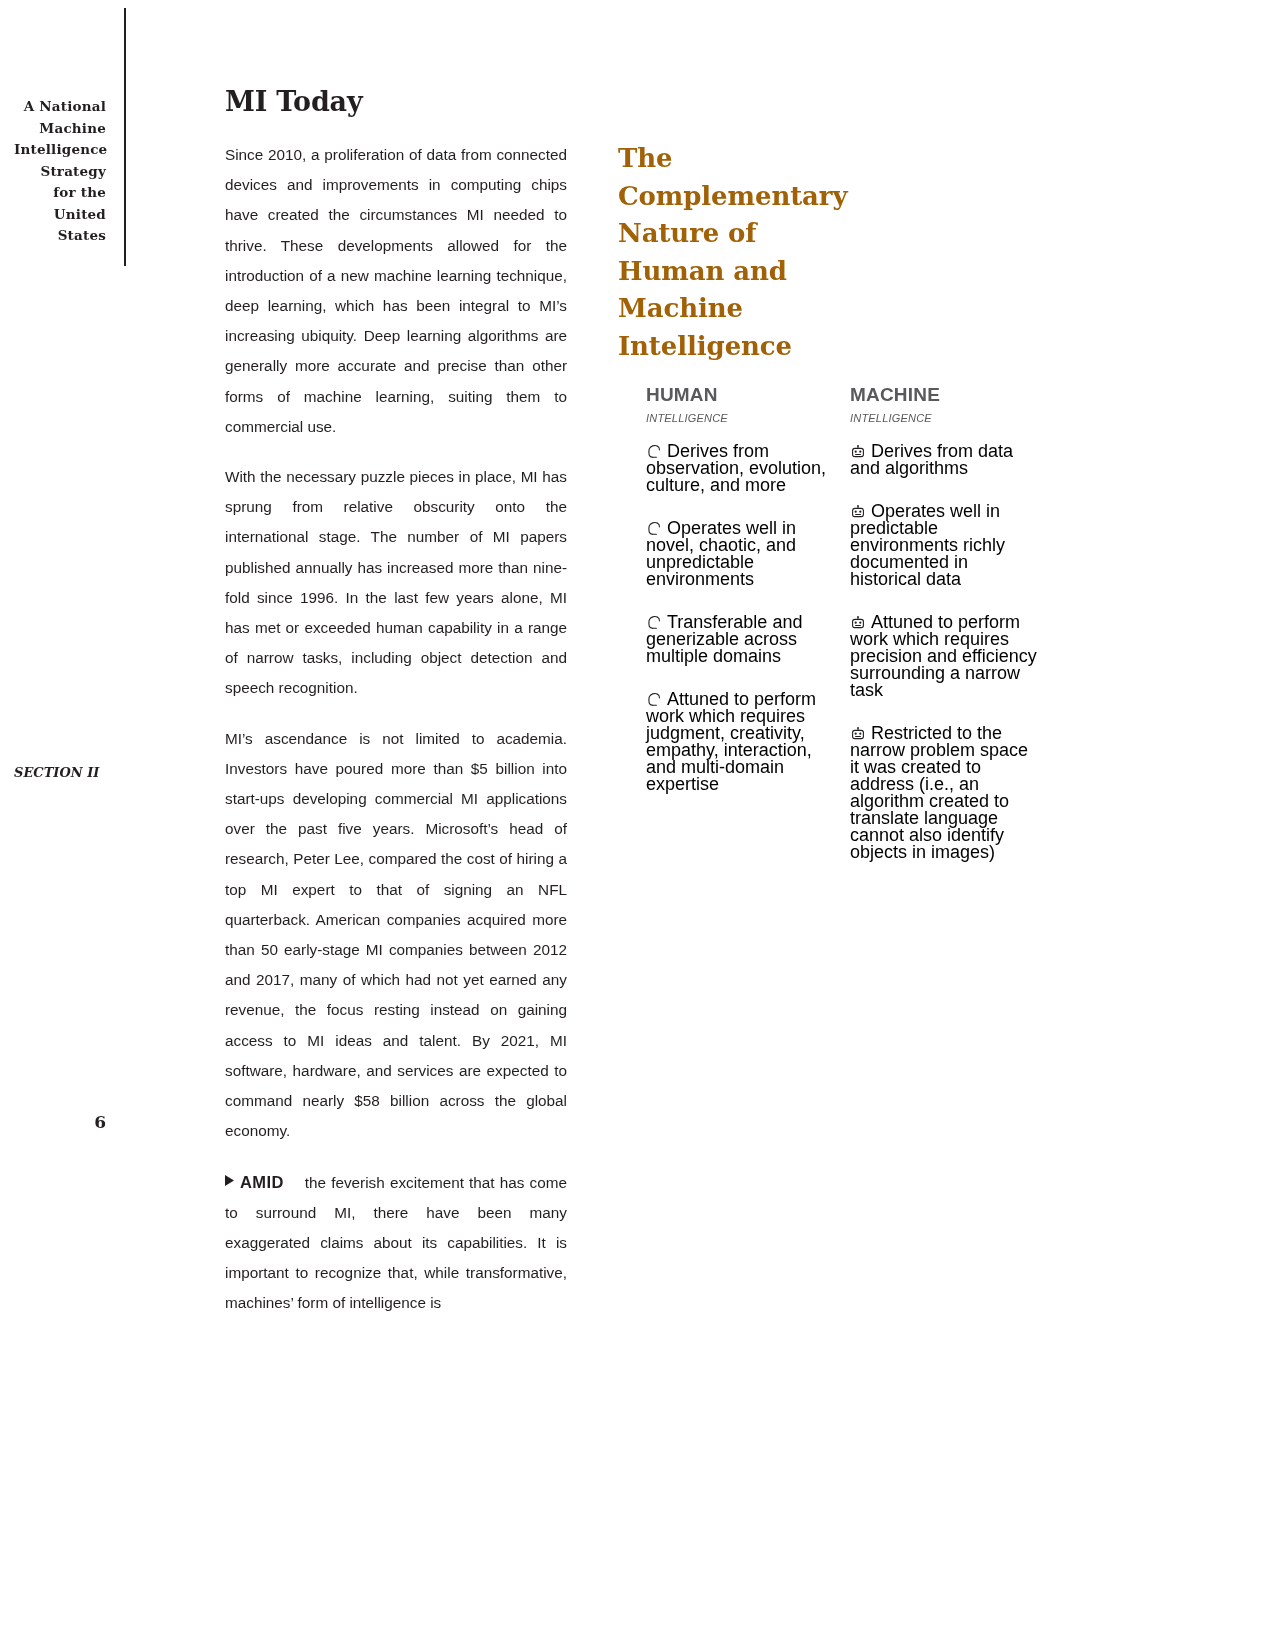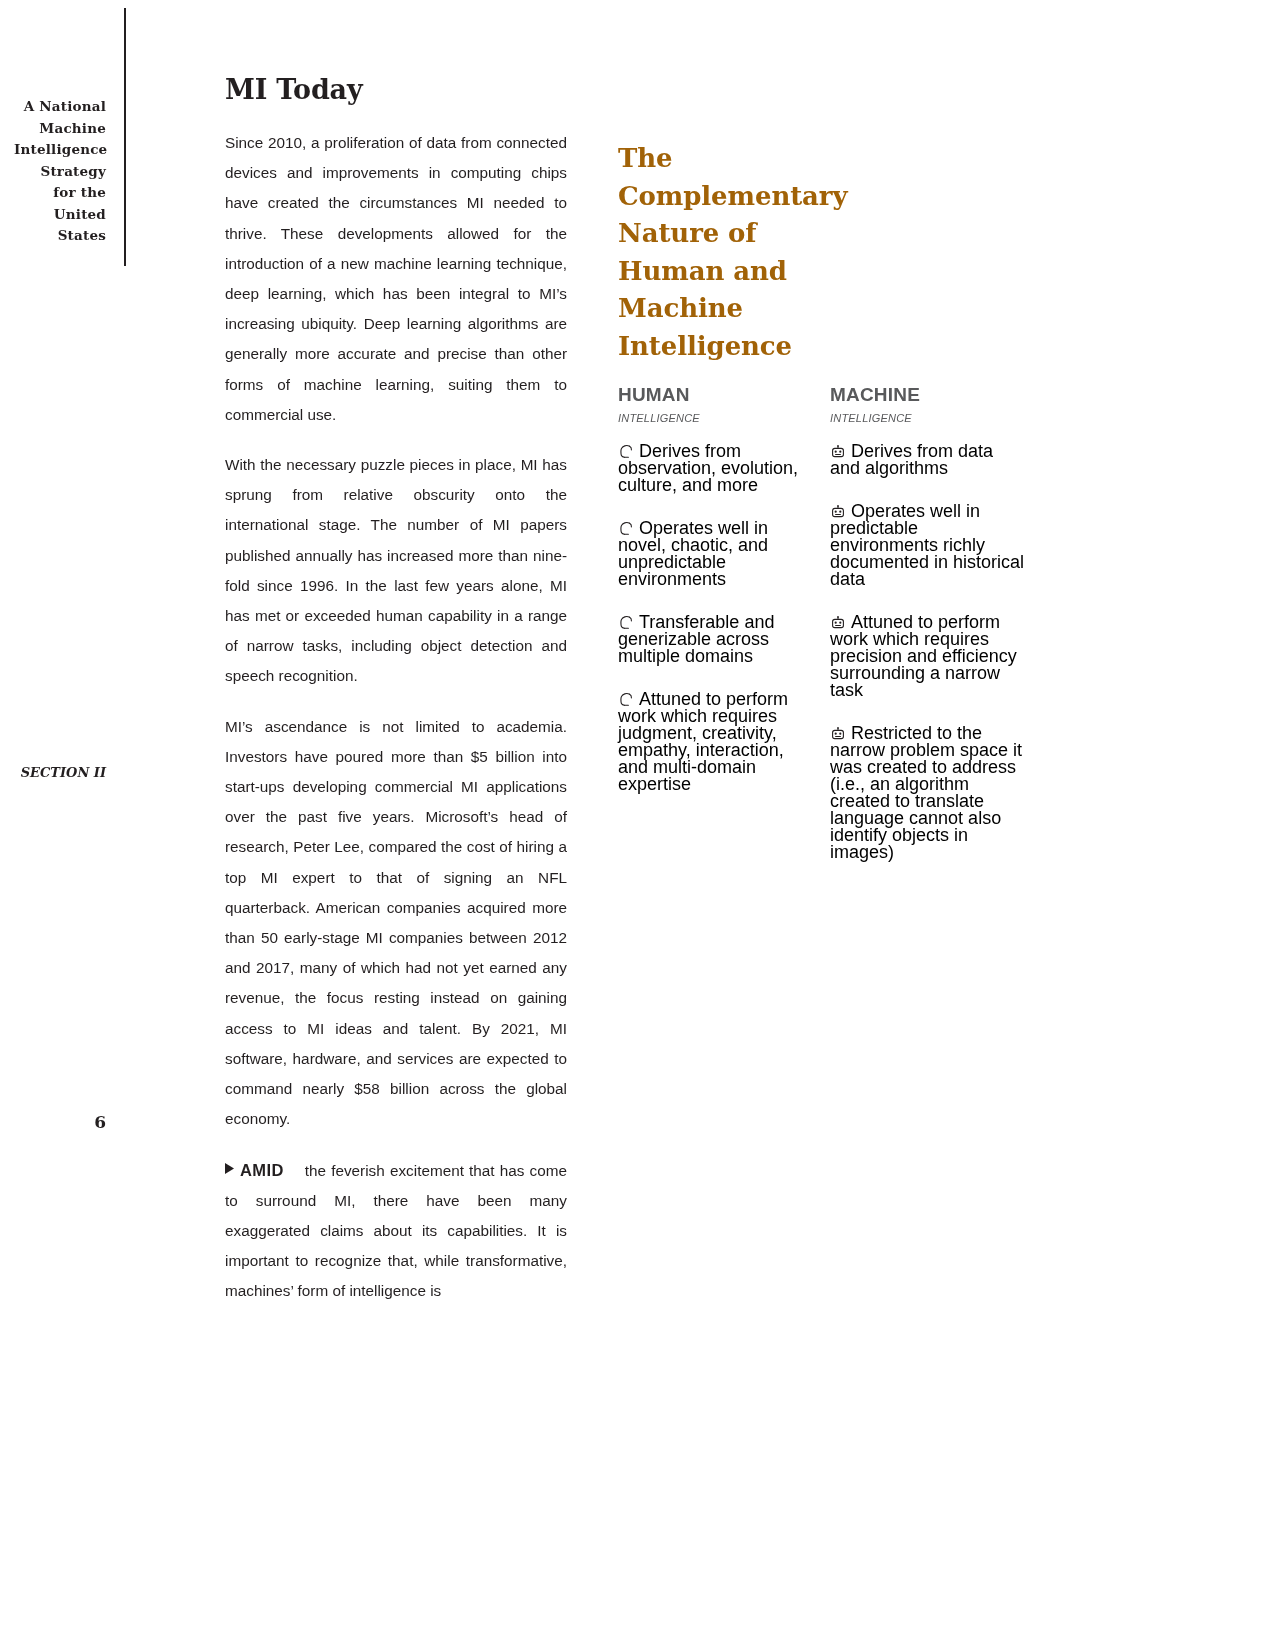--- a/index.html
+++ b/index.html
@@ -36,21 +36,21 @@
     font-weight: bold;
     font-size: 13.5px;
     line-height: 21.5px;
     letter-spacing: 0.2px;
     color: #231f20;
   }
   .rail-section {
     position: absolute;
     right: 22px; top: 762px;
     width: 92px;
-    text-align: right;
+    text-align: left;
     font-family: "DejaVu Serif", serif;
     font-style: italic;
     font-weight: bold;
     font-size: 13px;
     line-height: 21px;
     color: #231f20;
   }
   .rail-pageno {
     position: absolute;
     right: 22px; top: 1112px;
@@ -58,21 +58,21 @@
     text-align: right;
     font-family: "DejaVu Serif", serif;
     font-weight: bold;
     font-size: 17px;
     color: #231f20;
   }
 
   
   .col-left {
     position: absolute;
-    left: 225px; top: 74px;
+    left: 225px; top: 86px;
     width: 342px;
   }
   h1.page-heading {
     margin: 0 0 22px 0;
     font-family: "DejaVu Serif", serif;
     font-weight: bold;
     font-size: 27px;
     line-height: 32px;
     letter-spacing: -0.2px;
     color: #231f20;
@@ -122,20 +122,21 @@
     font-weight: bold;
     font-size: 26px;
     line-height: 37.5px;
     letter-spacing: -0.1px;
     color: #a16207;
     max-width: 240px;
   }
   .cols {
     display: flex;
     gap: 16px;
+    margin-left: 28px;
   }
   .cols > .col { width: 196px; }
   .col-head {
     font-size: 19px;
     font-weight: bold;
     letter-spacing: 0.2px;
     color: #58595b;
     line-height: 24px;
   }
   .col-subhead {

